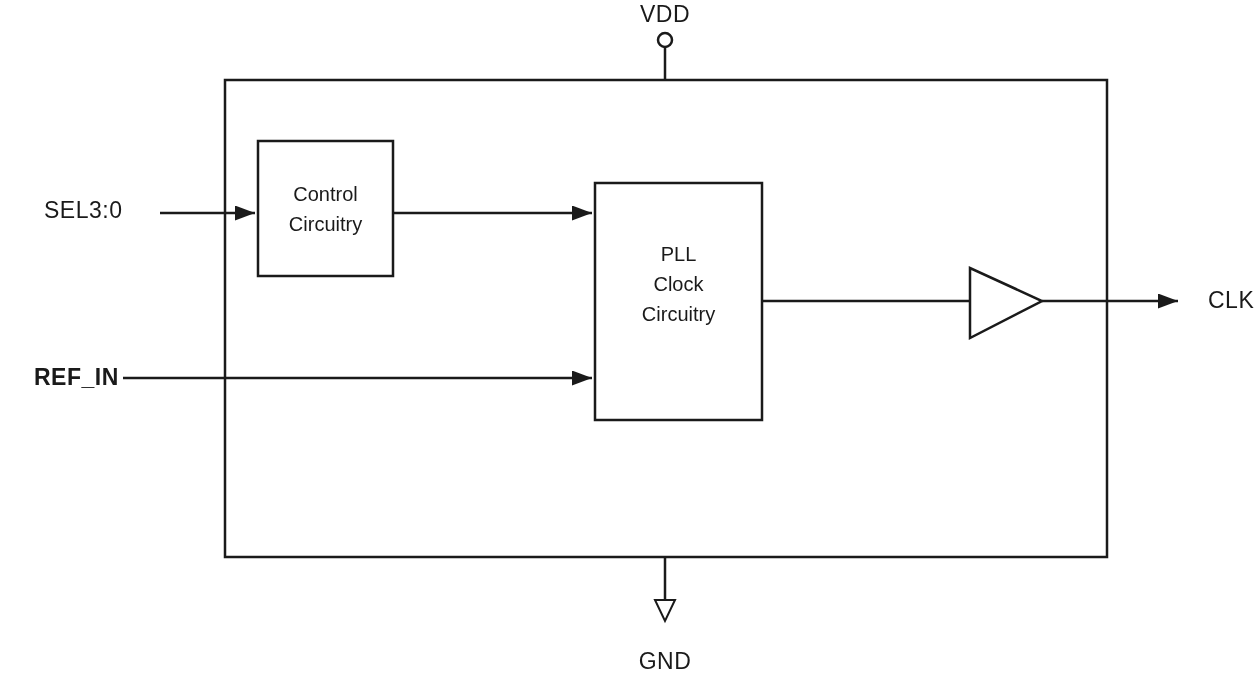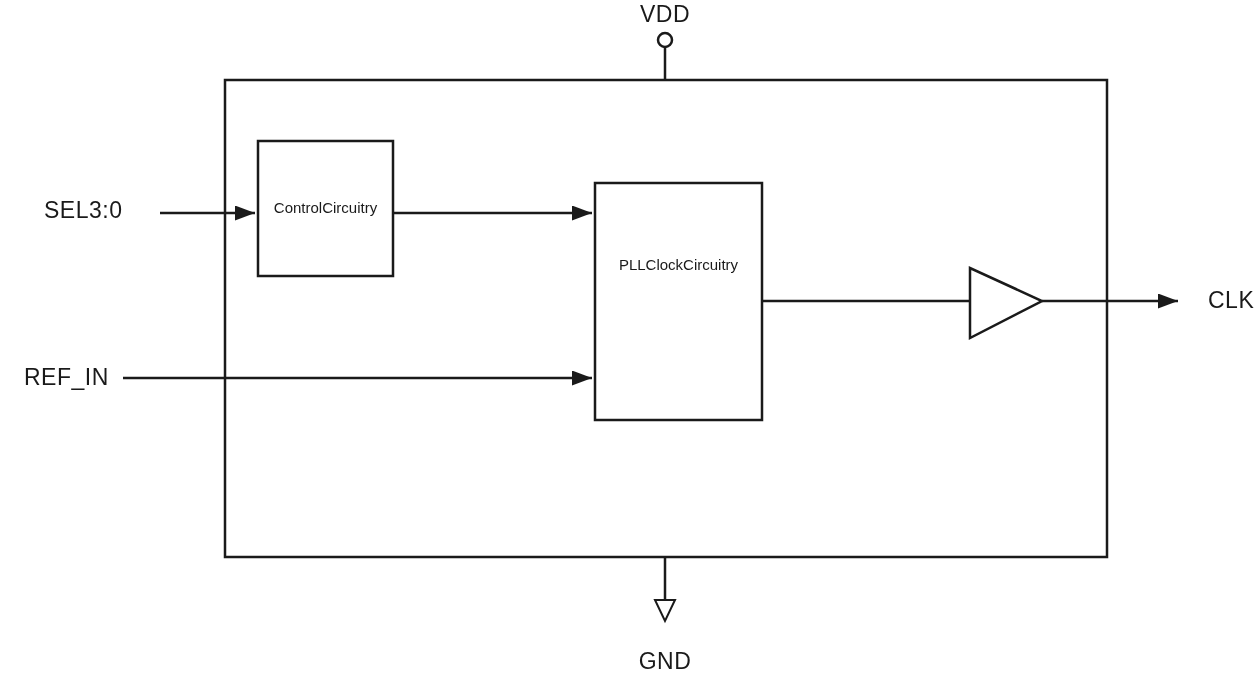--- a/index.html
+++ b/index.html
@@ -30,24 +30,25 @@
     font-weight: 400;
     white-space: nowrap;
     letter-spacing: 0.5px;
   }
   .pin-label.centered {
     transform: translateX(-50%);
   }
   .block-label {
     position: absolute;
     display: flex;
+    flex-direction: column;
     align-items: center;
     justify-content: center;
     text-align: center;
-    font-size: 15px;
+    font-size: 20px;
     line-height: 1.5;
   }
 </style>
 </head>
 <body>
 
 <div class="diagram">
 
   <svg class="svg-layer" viewBox="0 0 1256 679">
     <defs>
@@ -80,28 +81,28 @@
 
     <line x1="1022" y1="301" x2="1158" y2="301" stroke="#1a1a1a" stroke-width="2.5" marker-end="url(#arrow)"></line>
   </svg>
 
   <div class="pin-label centered" style="left:645px; top:1px;">VDD</div>
 
   <div class="pin-label centered" style="left:645px; top:648px;">GND</div>
 
   <div class="pin-label" style="left:24px; top:197px;">SEL3:0</div>
 
-  <div class="pin-label" style="left:4px; top:364px;">REF_IN</div>
+  <div class="pin-label" style="left:14px; top:364px;font-weight:bold;">REF_IN</div>
 
   <div class="pin-label" style="left:1188px; top:287px;">CLK</div>
 
   <div class="block-label" style="left:238px; top:141px; width:135px; height:135px;">
     <div>Control</div>
     <div>Circuitry</div>
   </div>
 
-  <div class="block-label" style="left:575px; top:178px; width:167px; height:174px;">
+  <div class="block-label" style="left:575px; top:197px; width:167px; height:174px;">
     <div>PLL</div>
     <div>Clock</div>
     <div>Circuitry</div>
   </div>
 
 </div>
 
 </body></html>

